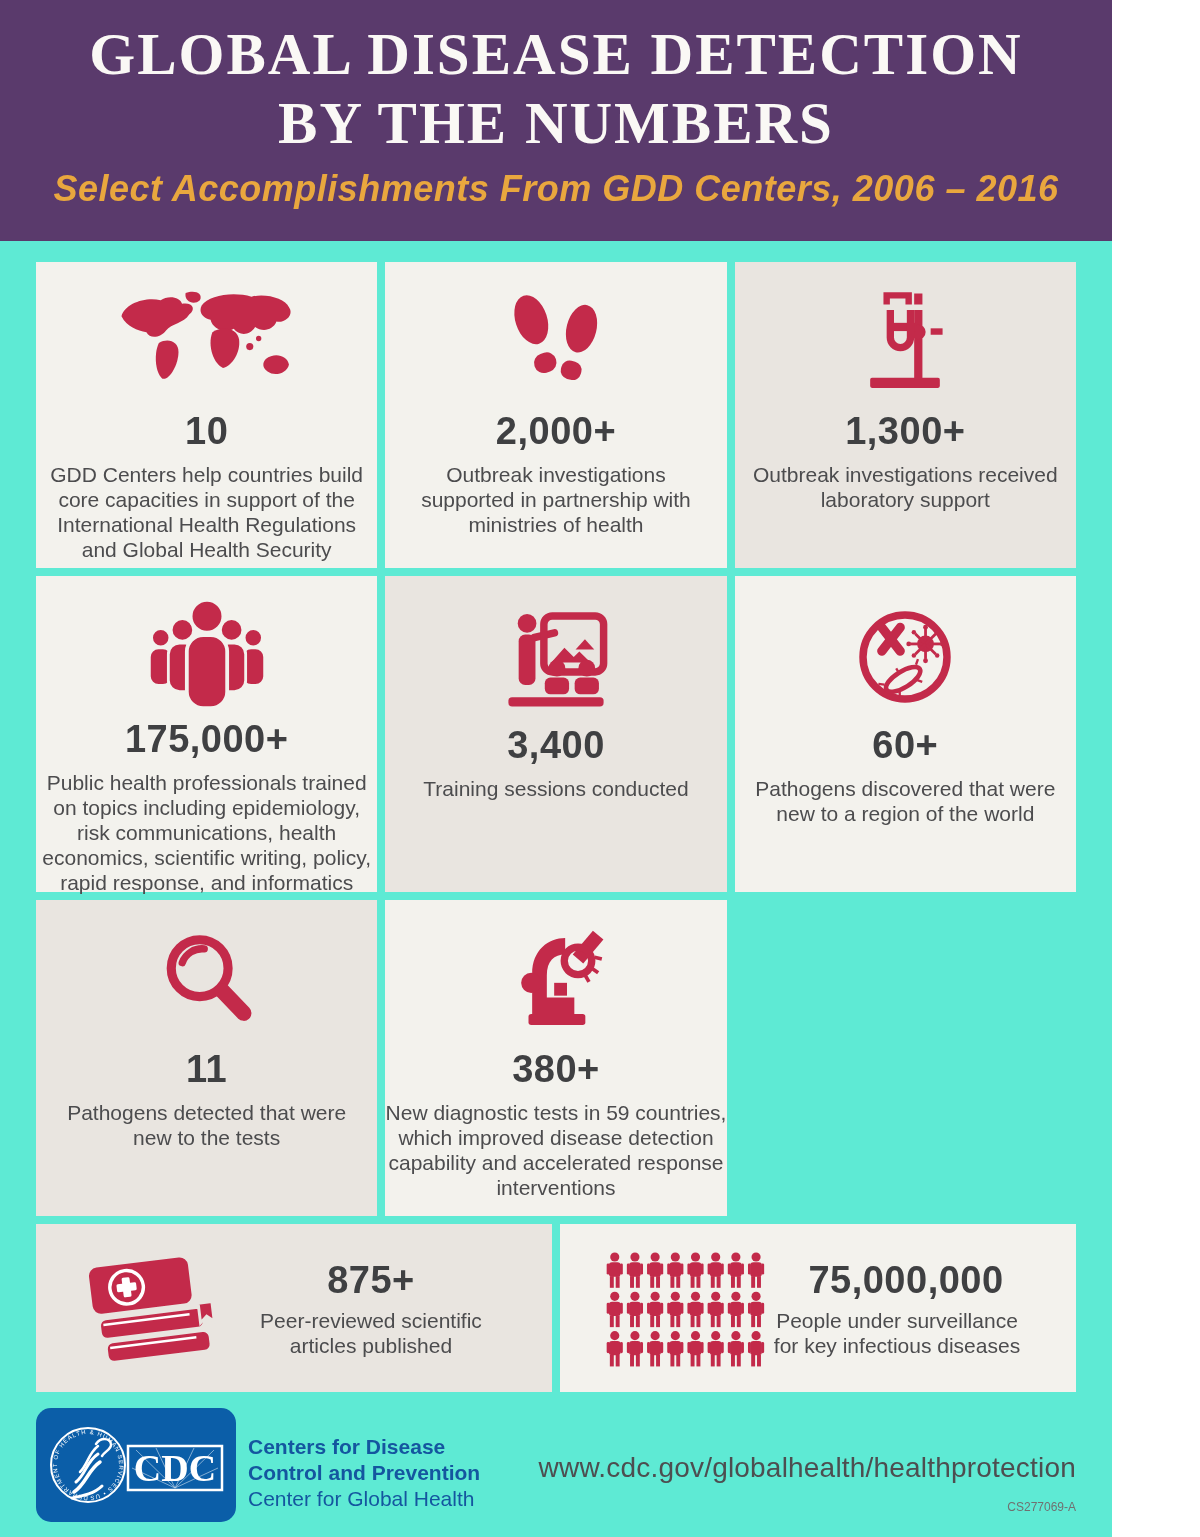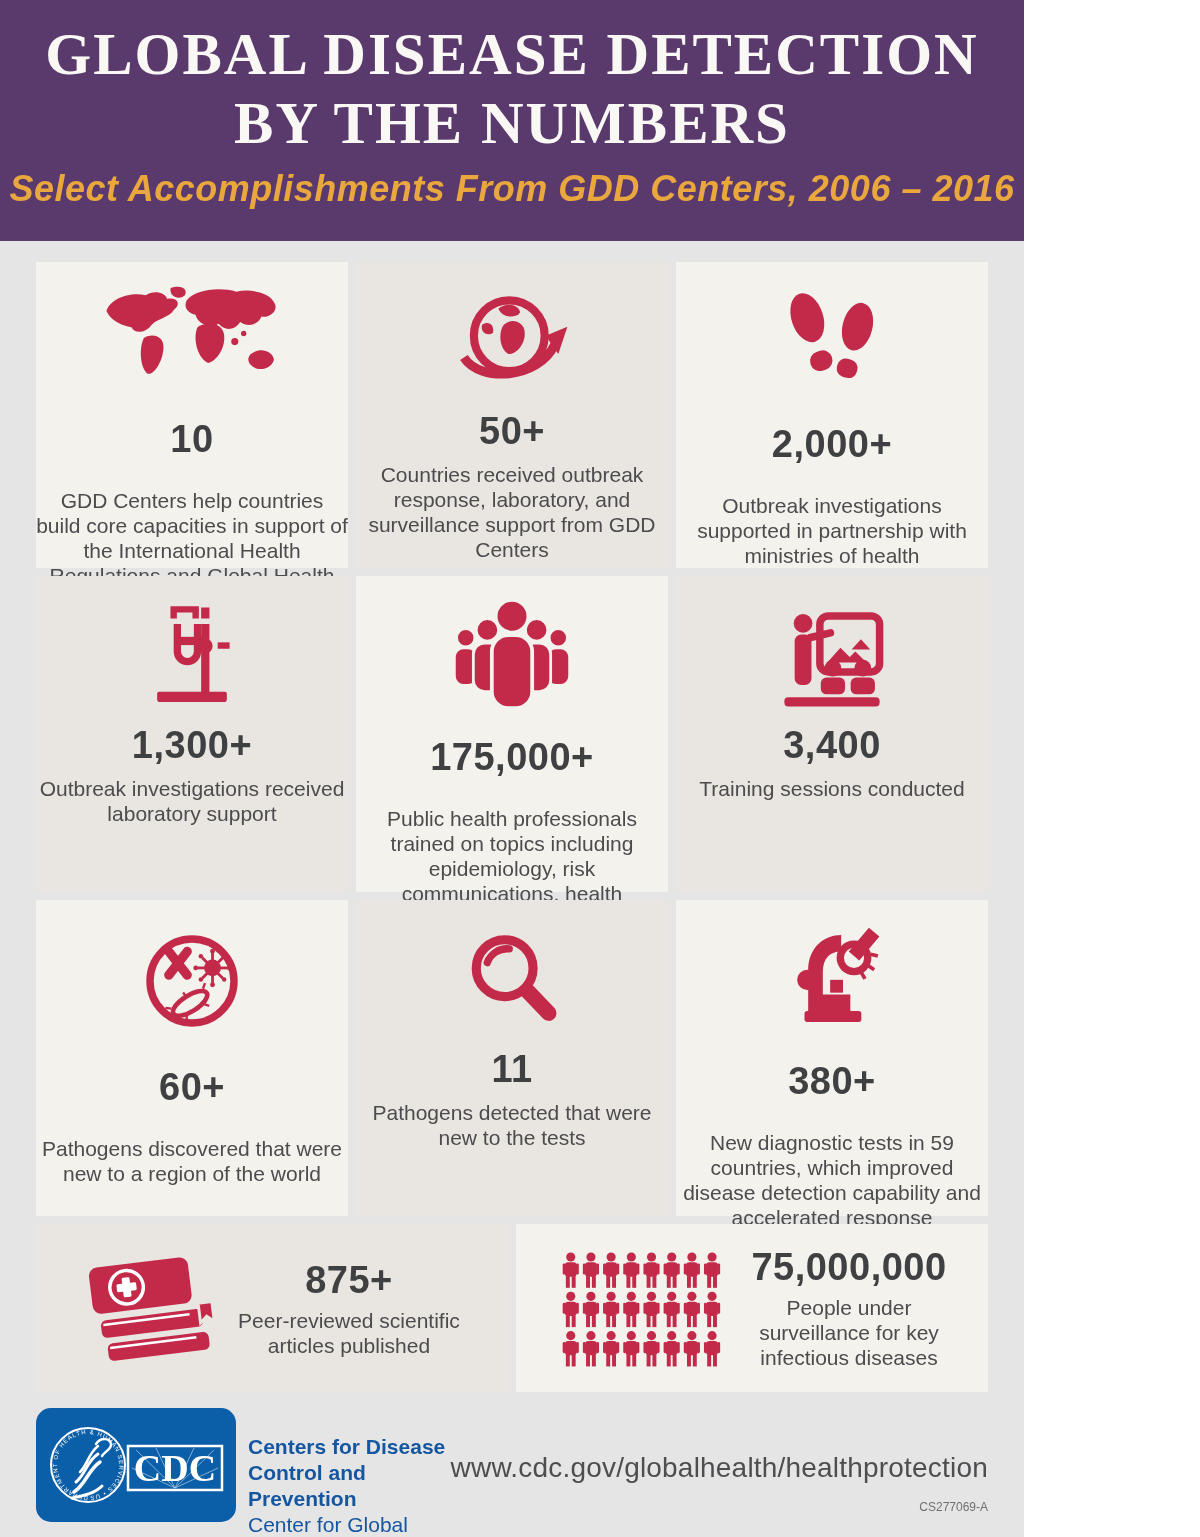--- a/index.html
+++ b/index.html
@@ -1,17 +1,17 @@
 <!DOCTYPE html>
 <html><head>
 <meta charset="utf-8">
 <style>
   html,body { margin:0; padding:0; background:#ffffff; }
   .poster {
-    position:relative; width:1024px; height:1537px; background:#e5e5e5;
+    position:relative; width:1112px; height:1537px; background:#5eead4;
     font-family:"Liberation Sans", sans-serif; overflow:hidden;
   }
   
   .header {
     height:241px; background:#5a3a6c; color:#ffffff; text-align:center;
     box-sizing:border-box; padding-top:20px;
   }
   .header .title-line {
     font-family:"Liberation Serif", serif; font-weight:bold;
     font-size:59px; line-height:69px; letter-spacing:2px; color:#faf8f5;
@@ -23,39 +23,39 @@
   
   .grid {
     margin:21px 36px 0 36px; display:grid;
     grid-template-columns:repeat(3, 1fr);
     grid-template-rows:306px 316px 316px; gap:8px;
   }
   .wide-row {
     margin:8px 36px 0 36px; display:grid;
     grid-template-columns:1fr 1fr; gap:8px; height:168px;
   }
-  .bg-a { background:#f3f2ed;gap:18px; }
+  .bg-a { background:#f3f2ed; }
   .bg-b { background:#e9e5e0; }
   .card {
     box-sizing:border-box; padding-top:22px; text-align:center;
     display:flex; flex-direction:column; align-items:center;
   }
   .icon-box { height:118px; display:flex; align-items:center; justify-content:center; }
   .value {
     margin-top:8px; font-size:38px; font-weight:bold; color:#3f4042; letter-spacing:0.5px;
   }
   .desc {
     margin-top:9px; font-size:21px; line-height:25px; color:#4c4c4e; max-width:344px;
   }
   
   .wide-card {
     box-sizing:border-box; display:flex; align-items:center; text-align:center;
   }
   .wide-card .icon-box { height:auto; margin-left:42px; }
-  .wide-card .text-col { flex:1; display:flex; flex-direction:column; align-items:center; padding-right:36px; }
+  .wide-card .text-col { flex:1; display:flex; flex-direction:column; padding-right:36px; }
   .wide-card .value { margin-top:0; }
   .wide-card .desc { margin-top:6px; }
   .crowd-text .desc { max-width:250px; }
   
   .footer {
     height:145px; box-sizing:border-box; padding:16px 36px 0 36px;
     display:flex; align-items:flex-start;
   }
   .org-block { margin-left:12px; margin-top:26px; color:#14569f; font-size:21px; line-height:26px; text-align:left; }
   .org-bold { font-weight:bold; }
@@ -92,36 +92,20 @@
             <path d="M176,78 C186,70 200,74 202,84 C200,94 186,98 178,92 C172,88 172,82 176,78 Z"></path>
             <circle cx="158" cy="64" r="4"></circle>
               <circle cx="168" cy="55" r="3"></circle>
           </g>
         </svg>
       </div>
       <div class="value">10</div>
       <div class="desc" style="max-width:316px">GDD Centers help countries build core capacities in support of the International Health Regulations and Global Health Security</div>
     </div>
 
-    <div class="card bg-b">
-      <div class="icon-box">
-        <svg width="118" height="110" viewBox="0 0 130 120">
-          <circle cx="62" cy="52" r="39" fill="none" stroke="#c32a4a" stroke-width="9"></circle>
-          <g class="crimson">
-            <path d="M56,40 C64,32 78,36 79,48 C80,60 70,73 61,72 C52,68 49,49 56,40 Z"></path>
-            <path d="M50,22 C58,15 72,17 74,26 C70,33 54,33 50,22 Z"></path>
-            <path d="M32,40 C39,35 46,40 44,49 C37,53 30,48 32,40 Z"></path>
-          </g>
-          <path d="M12,76 C30,104 94,100 112,62" fill="none" stroke="#c32a4a" stroke-width="10"></path>
-          <polygon class="crimson" points="102,52 126,42 116,72"></polygon>
-        </svg>
-      </div>
-      <div class="value">50+</div>
-      <div class="desc">Countries received outbreak response, laboratory, and surveillance support from GDD Centers</div>
-    </div>
 
     <div class="card bg-a">
       <div class="icon-box">
         <svg width="112" height="112" viewBox="0 0 120 120">
           <g class="crimson" transform="rotate(-18 40 55)">
             <ellipse cx="40" cy="34" rx="17" ry="27"></ellipse>
             <rect x="28" y="72" width="24" height="21" rx="10"></rect>
           </g>
           <g class="crimson" transform="rotate(14 82 66)">
             <ellipse cx="82" cy="44" rx="16" ry="26"></ellipse>

